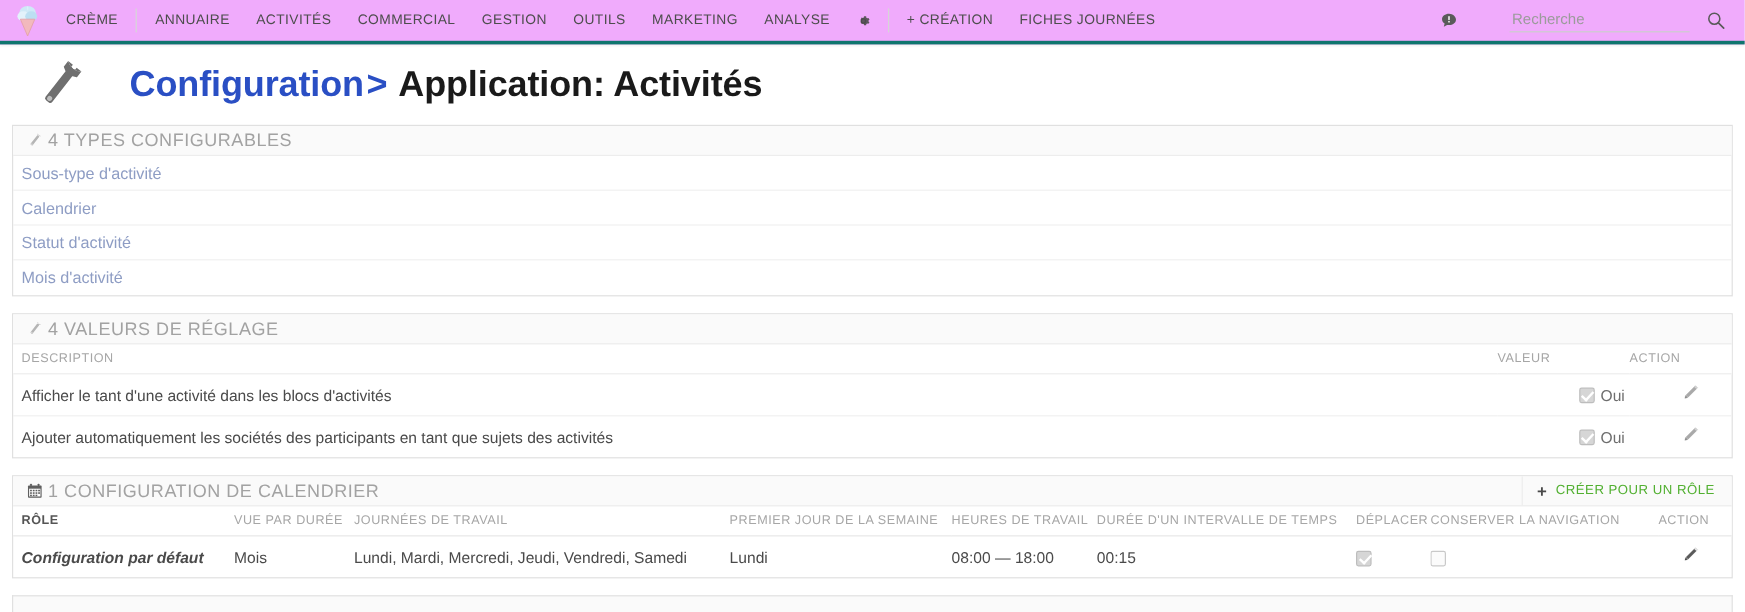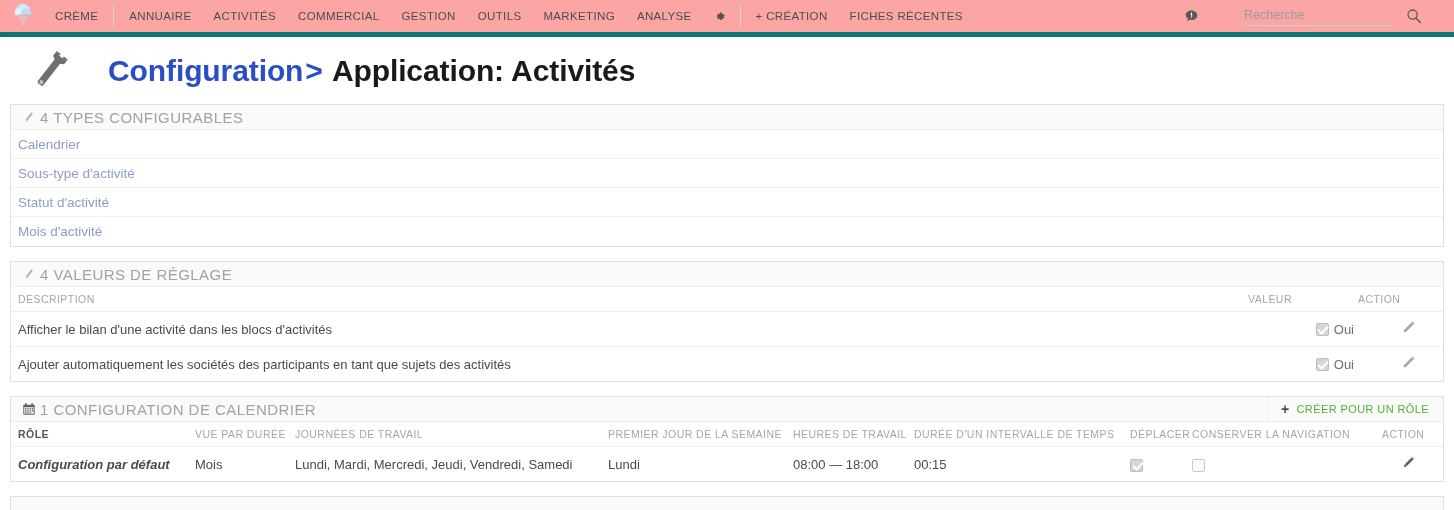--- a/index.html
+++ b/index.html
@@ -8,25 +8,25 @@
     width: 1454px; height: 510px;
     background: #ffffff;
     font-family: "Liberation Sans", sans-serif;
     overflow: hidden;
   }
 
   
   .topbar {
     position: relative;
     height: 37px;
-    background: #fca5a5;
-    border-bottom: 5px solid #0f766e;
-    display: flex;
-    align-items: center;
-    padding: 0 28px 0 8px;
+    background: #f0abfc;
+    border-bottom: 3px solid #0f766e;
+    display: flex;
+    align-items: center;
+    padding: 0 12px 0 8px;
     box-shadow: 0 1px 2px rgba(0,0,0,0.06);
   }
   .logo {
     width: 30px; height: 30px;
     flex: 0 0 30px;
     position: relative;
     margin-right: 6px;
   }
   .logo svg { display:block; }
   .nav-items { display: flex; align-items: center; height: 100%; }
@@ -262,21 +262,21 @@
 
     <div class="nav-gear">
       <svg width="13" height="13" viewBox="0 0 16 16" aria-hidden="true">
         <path fill="#4d4d4d" d="M8 5.1a2.9 2.9 0 1 0 0 5.8 2.9 2.9 0 0 0 0-5.8zm0 4.4a1.5 1.5 0 1 1 0-3 1.5 1.5 0 0 1 0 3z"></path>
         <path fill="#4d4d4d" d="M14.3 9.2l-1.1-.6a5.4 5.4 0 0 0 0-1.2l1.1-.6-1.1-2-1.2.4a5.3 5.3 0 0 0-1-.6L10.8 3H8.6l-.2 1.3a5.3 5.3 0 0 0-1 .6l-1.2-.4-1.1 2 1.1.6a5.4 5.4 0 0 0 0 1.2l-1.1.6 1.1 2 1.2-.4c.3.24.64.44 1 .6l.2 1.3h2.2l.2-1.3c.36-.16.7-.36 1-.6l1.2.4 1.1-2z" opacity="0.9"></path>
       </svg>
     </div>
 
     <div class="nav-sep"></div>
     <div class="nav-item">+ CRÉATION</div>
-    <div class="nav-item">FICHES RÉCENTES</div>
+    <div class="nav-item">FICHES JOURNÉES</div>
   </div>
 
   <div class="topbar-right">
     <div class="alert-icon">
       <svg width="15" height="15" viewBox="0 0 16 16" aria-hidden="true">
         <path fill="#5a5a5a" d="M8 1.6c-3.4 0-6.2 2.1-6.2 4.8 0 1.5.9 2.9 2.3 3.8L3.4 13l2.9-1.5c.55.1 1.12.16 1.7.16 3.4 0 6.2-2.1 6.2-4.8S11.4 1.6 8 1.6z"></path>
         <rect x="7.35" y="3.6" width="1.3" height="3.6" rx="0.6" fill="#ffffff"></rect>
         <circle cx="8" cy="8.6" r="0.75" fill="#ffffff"></circle>
       </svg>
     </div>
@@ -317,24 +317,24 @@
           <g transform="rotate(38 8 8)">
             <rect x="6.8" y="2.5" width="2.4" height="11" rx="0.7" fill="#b5b5b5"></rect>
             <path d="M5.8 1.4 h1.6 v2.6 h1.2 V1.4 h1.6 a3.6 3.6 0 0 1 -4.4 0 z" fill="#b5b5b5"></path>
             <circle cx="8" cy="12.6" r="0.8" fill="#d6d6d6"></circle>
           </g>
         </svg>
       </div>
       <div class="panel-head-title">4 TYPES CONFIGURABLES</div>
     </div>
     <div class="link-row">
+      <a>Sous-type d'activité</a>
+    </div>
+    <div class="link-row">
       <a>Calendrier</a>
-    </div>
-    <div class="link-row">
-      <a>Sous-type d'activité</a>
     </div>
     <div class="link-row">
       <a>Statut d'activité</a>
     </div>
     <div class="link-row">
       <a>Mois d'activité</a>
     </div>
   </div>
 
   <div class="panel">
@@ -359,21 +359,21 @@
       </colgroup>
       <thead>
         <tr>
           <th class="pad-l">DESCRIPTION</th>
           <th class="ta-r">VALEUR</th>
           <th class="ta-r" style="padding-right:26px">ACTION</th>
         </tr>
       </thead>
       <tbody>
         <tr>
-          <td class="pad-l">Afficher le bilan d'une activité dans les blocs d'activités</td>
+          <td class="pad-l">Afficher le tant d'une activité dans les blocs d'activités</td>
           <td>
             <div class="val-cell">
               <span class="cb checked"></span>
               <span class="val-label">Oui</span>
             </div>
           </td>
           <td class="ta-r pencil-cell">
             <span>
               <svg width="17" height="17" viewBox="0 0 18 18" aria-hidden="true">
                 <path d="M13.6 2.6 l1.8 1.8 -8.6 8.6 -2.5 0.7 0.7 -2.5 z" fill="#d3d3d3" stroke="#bdbdbd" stroke-width="0.6"></path>

